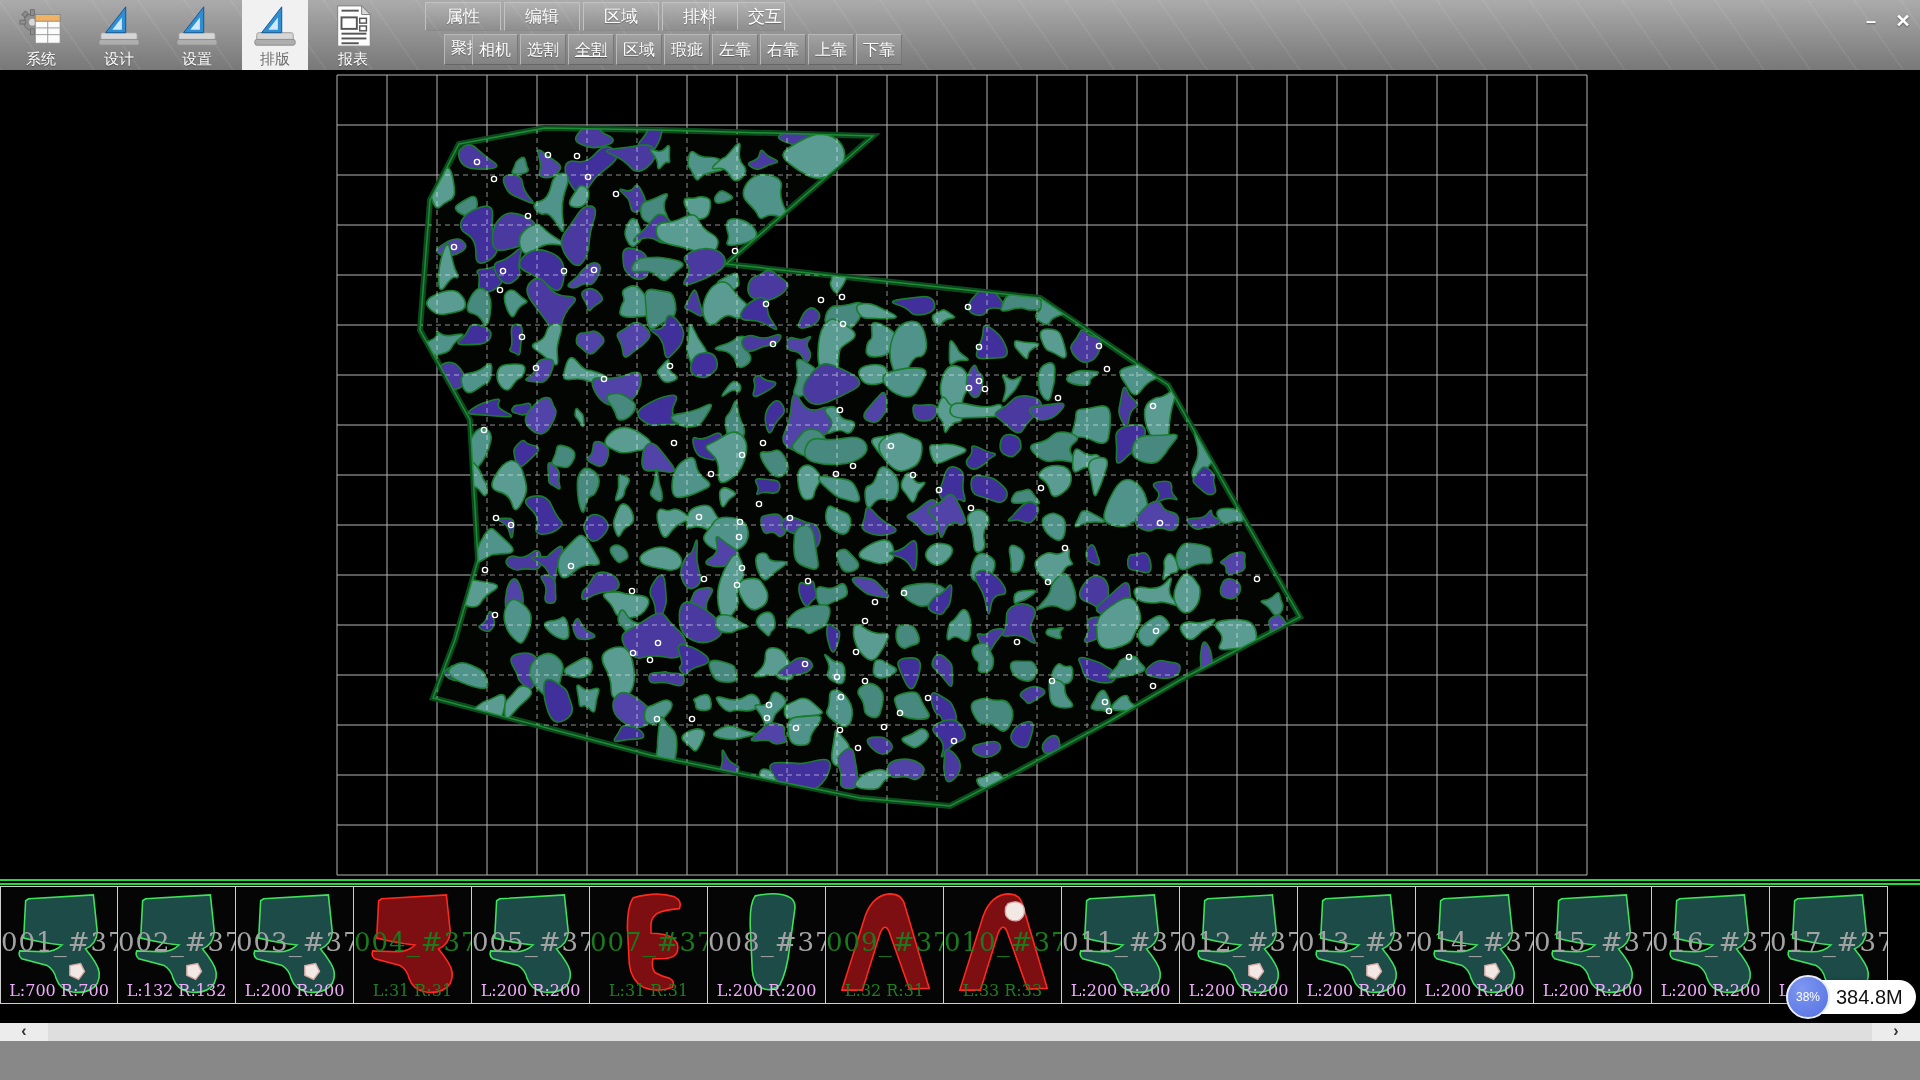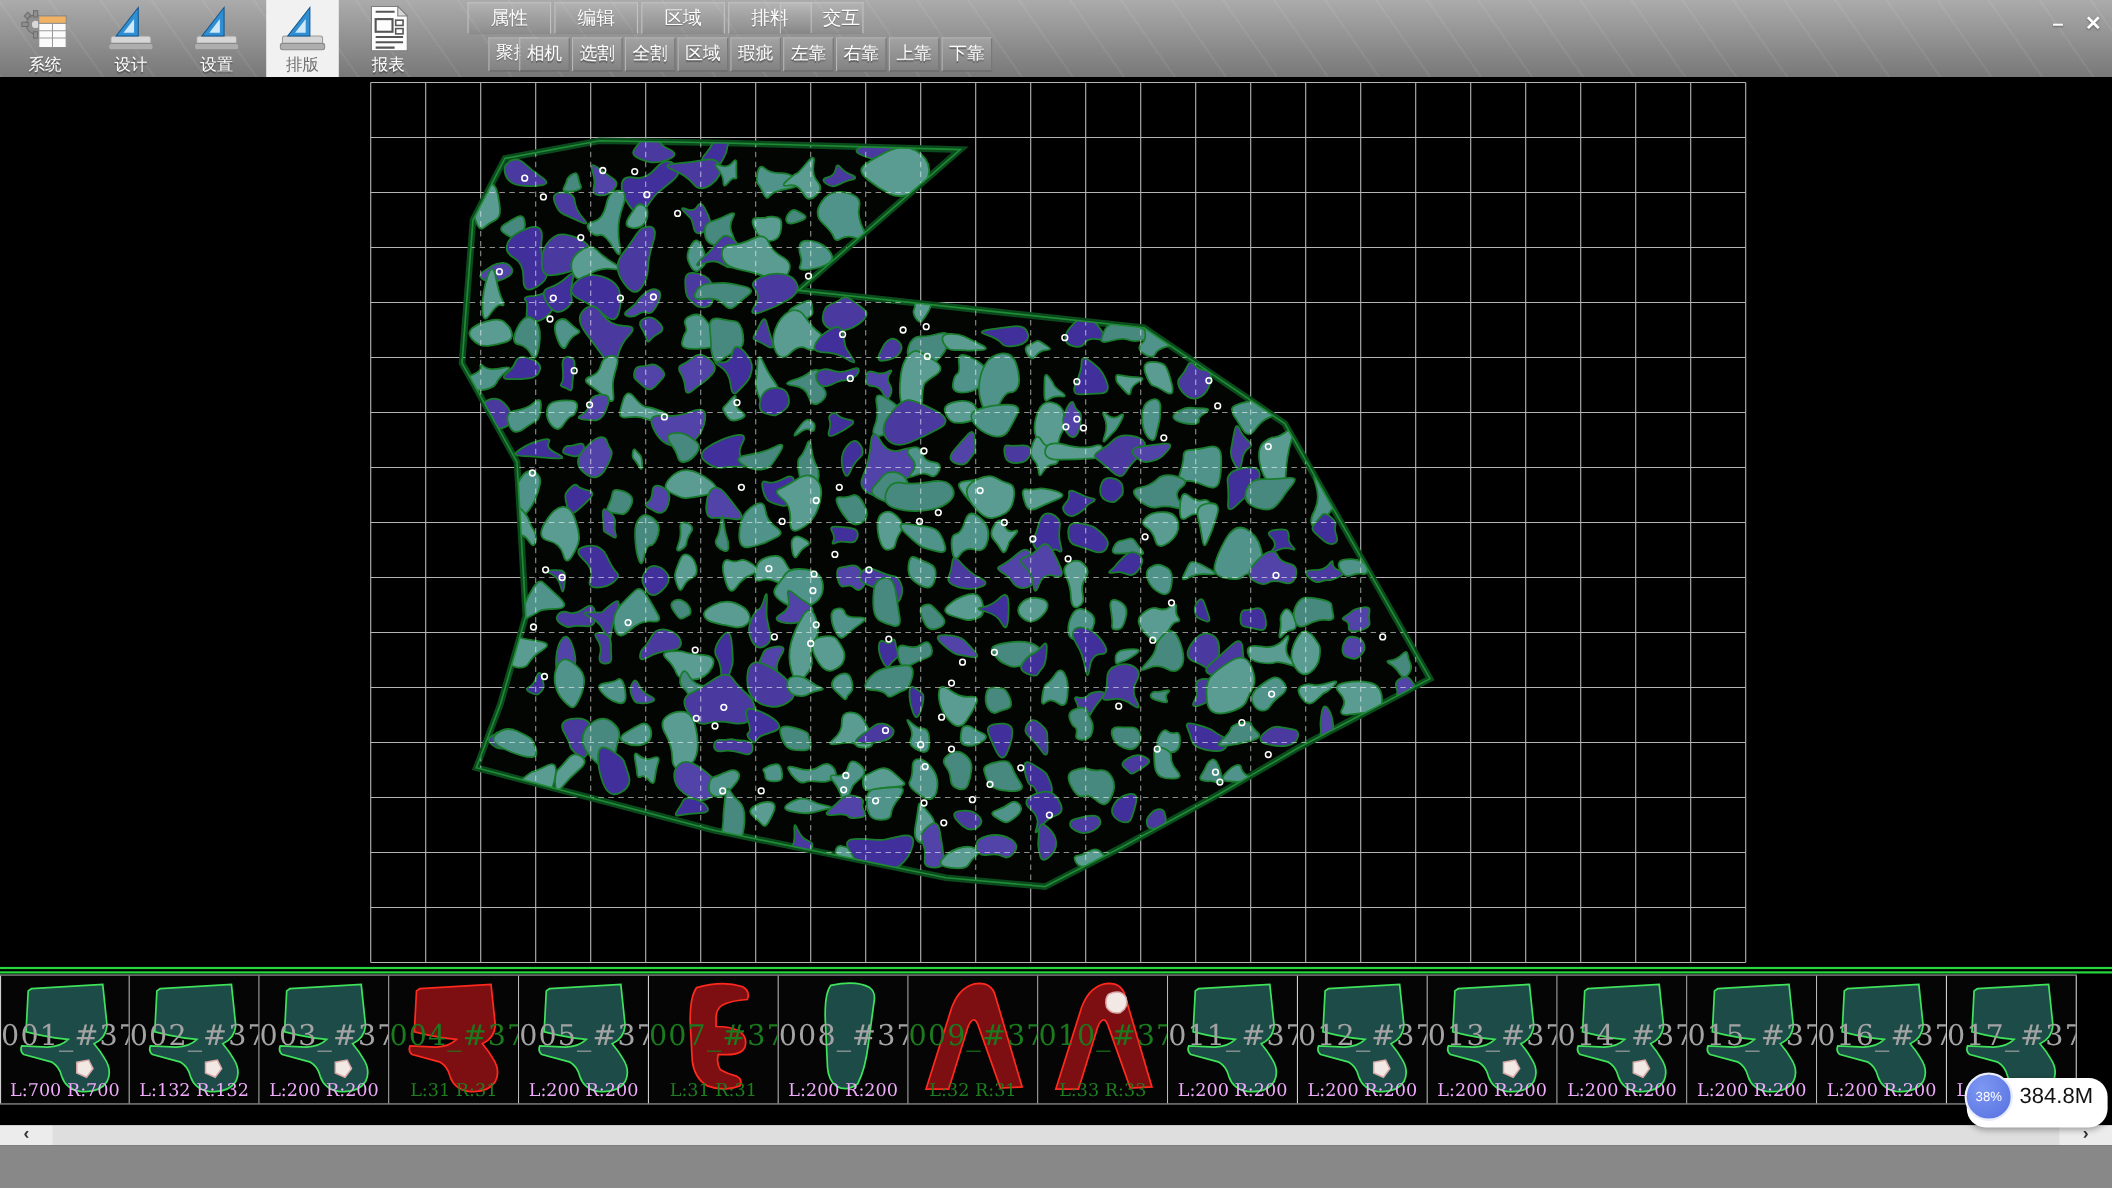--- a/index.html
+++ b/index.html
@@ -40,21 +40,21 @@
   .cell:first-child{border-left:1px solid #cfcfcf;}
   .cell svg{position:absolute;left:3px;top:2px;}
   .cell .pid{position:absolute;left:0;top:40px;width:100%;text-align:center;
     font-family:"DejaVu Serif","Liberation Serif",serif;font-size:26px;letter-spacing:1px;}
   .cell .pinfo{position:absolute;left:0;bottom:3px;width:100%;text-align:center;
     font-family:"DejaVu Serif","Liberation Serif",serif;font-size:16px;}
   .cell.normal .pid{color:#a3a3a3;}  .cell.normal .pinfo{color:#f0abfc;}
   .cell.alt .pid{color:#1b7a1e;text-align:center;}     .cell.alt .pinfo{color:#1d7f20;}
 
   
-  #memBadge{position:absolute;left:1788px;top:980px;width:128px;height:45px;background:#fff;
+  #memBadge{position:absolute;left:1788px;top:980px;width:128px;height:34px;background:#fff;
     border-radius:17px;box-shadow:0 2px 6px rgba(0,0,0,.35);z-index:30;}
   #memBadge .pct{position:absolute;left:-2px;top:-5px;width:44px;height:44px;border-radius:50%;
     background:radial-gradient(circle at 35% 30%,#7d97f2,#5570e0);border:2px solid #e8ecfb;
     color:#fff;font-size:12px;display:flex;align-items:center;justify-content:center;}
   #memBadge .mem{position:absolute;left:48px;top:0;height:34px;line-height:34px;font-size:20px;color:#111;}
 
   
   #hscroll{position:absolute;left:0;top:1023px;width:1920px;height:18px;background:#d3d3d3;}
   #hscroll .sbtn{position:absolute;top:0;width:48px;height:18px;background:#ececec;color:#333;
     font-size:16px;font-weight:bold;text-align:center;line-height:16px;}
@@ -134,21 +134,21 @@
         <div class="menubtn" style="left: 425px;">属性</div>
         <div class="menubtn" style="left: 504px;">编辑</div>
         <div class="menubtn" style="left: 583px;">区域</div>
         <div class="menubtn" style="left: 662px;">排料</div>
         <div class="menubtn" style="left: 709px; padding-left: 36px;">交互</div>
       </div>
     <div id="toolRow">
         <div class="toolbtn" style="left: 444px; font-family: Liberation Mono, monospace;">聚排</div>
         <div class="toolbtn" style="left: 472px;">相机</div>
         <div class="toolbtn" style="left: 520px;">选割</div>
-        <div class="toolbtn" style="left: 568px;">全割</div>
+        <div class="toolbtn" style="left: 568px; text-decoration: underline;">全割</div>
         <div class="toolbtn" style="left: 616px;">区域</div>
         <div class="toolbtn" style="left: 664px;">瑕疵</div>
         <div class="toolbtn" style="left: 712px;">左靠</div>
         <div class="toolbtn" style="left: 760px;">右靠</div>
         <div class="toolbtn" style="left: 808px;">上靠</div>
         <div class="toolbtn" style="left: 856px;">下靠</div>
       </div>
     <div class="winctl" style="left:1858px;">–</div>
     <div class="winctl" style="left:1890px;">✕</div>
   </div>

